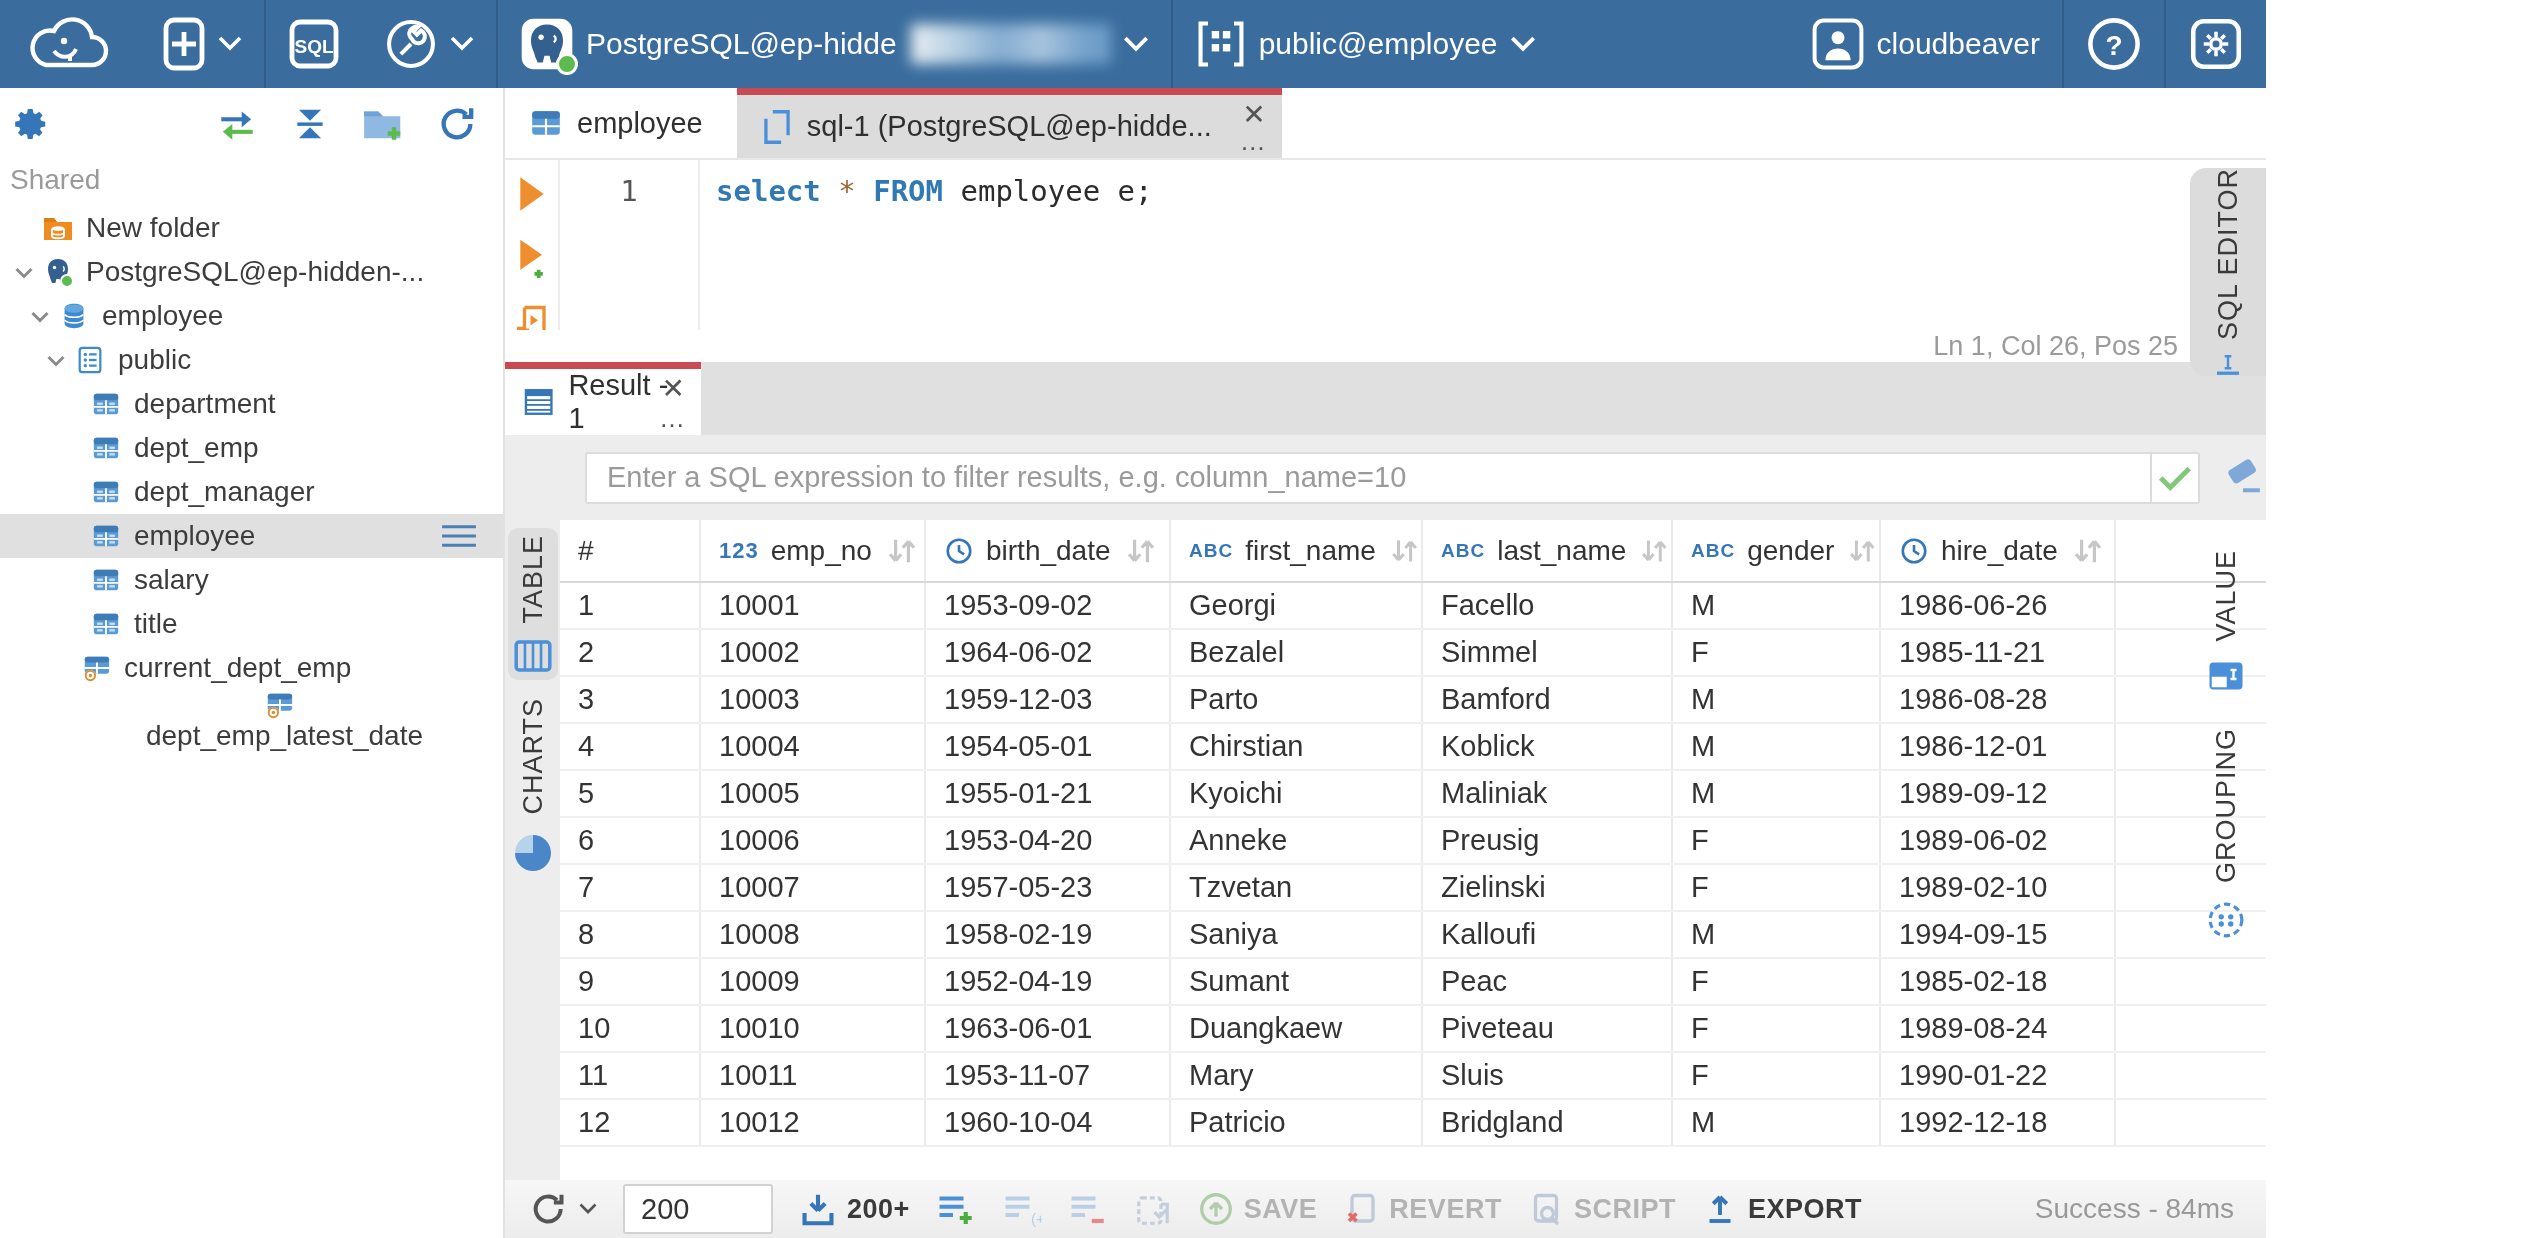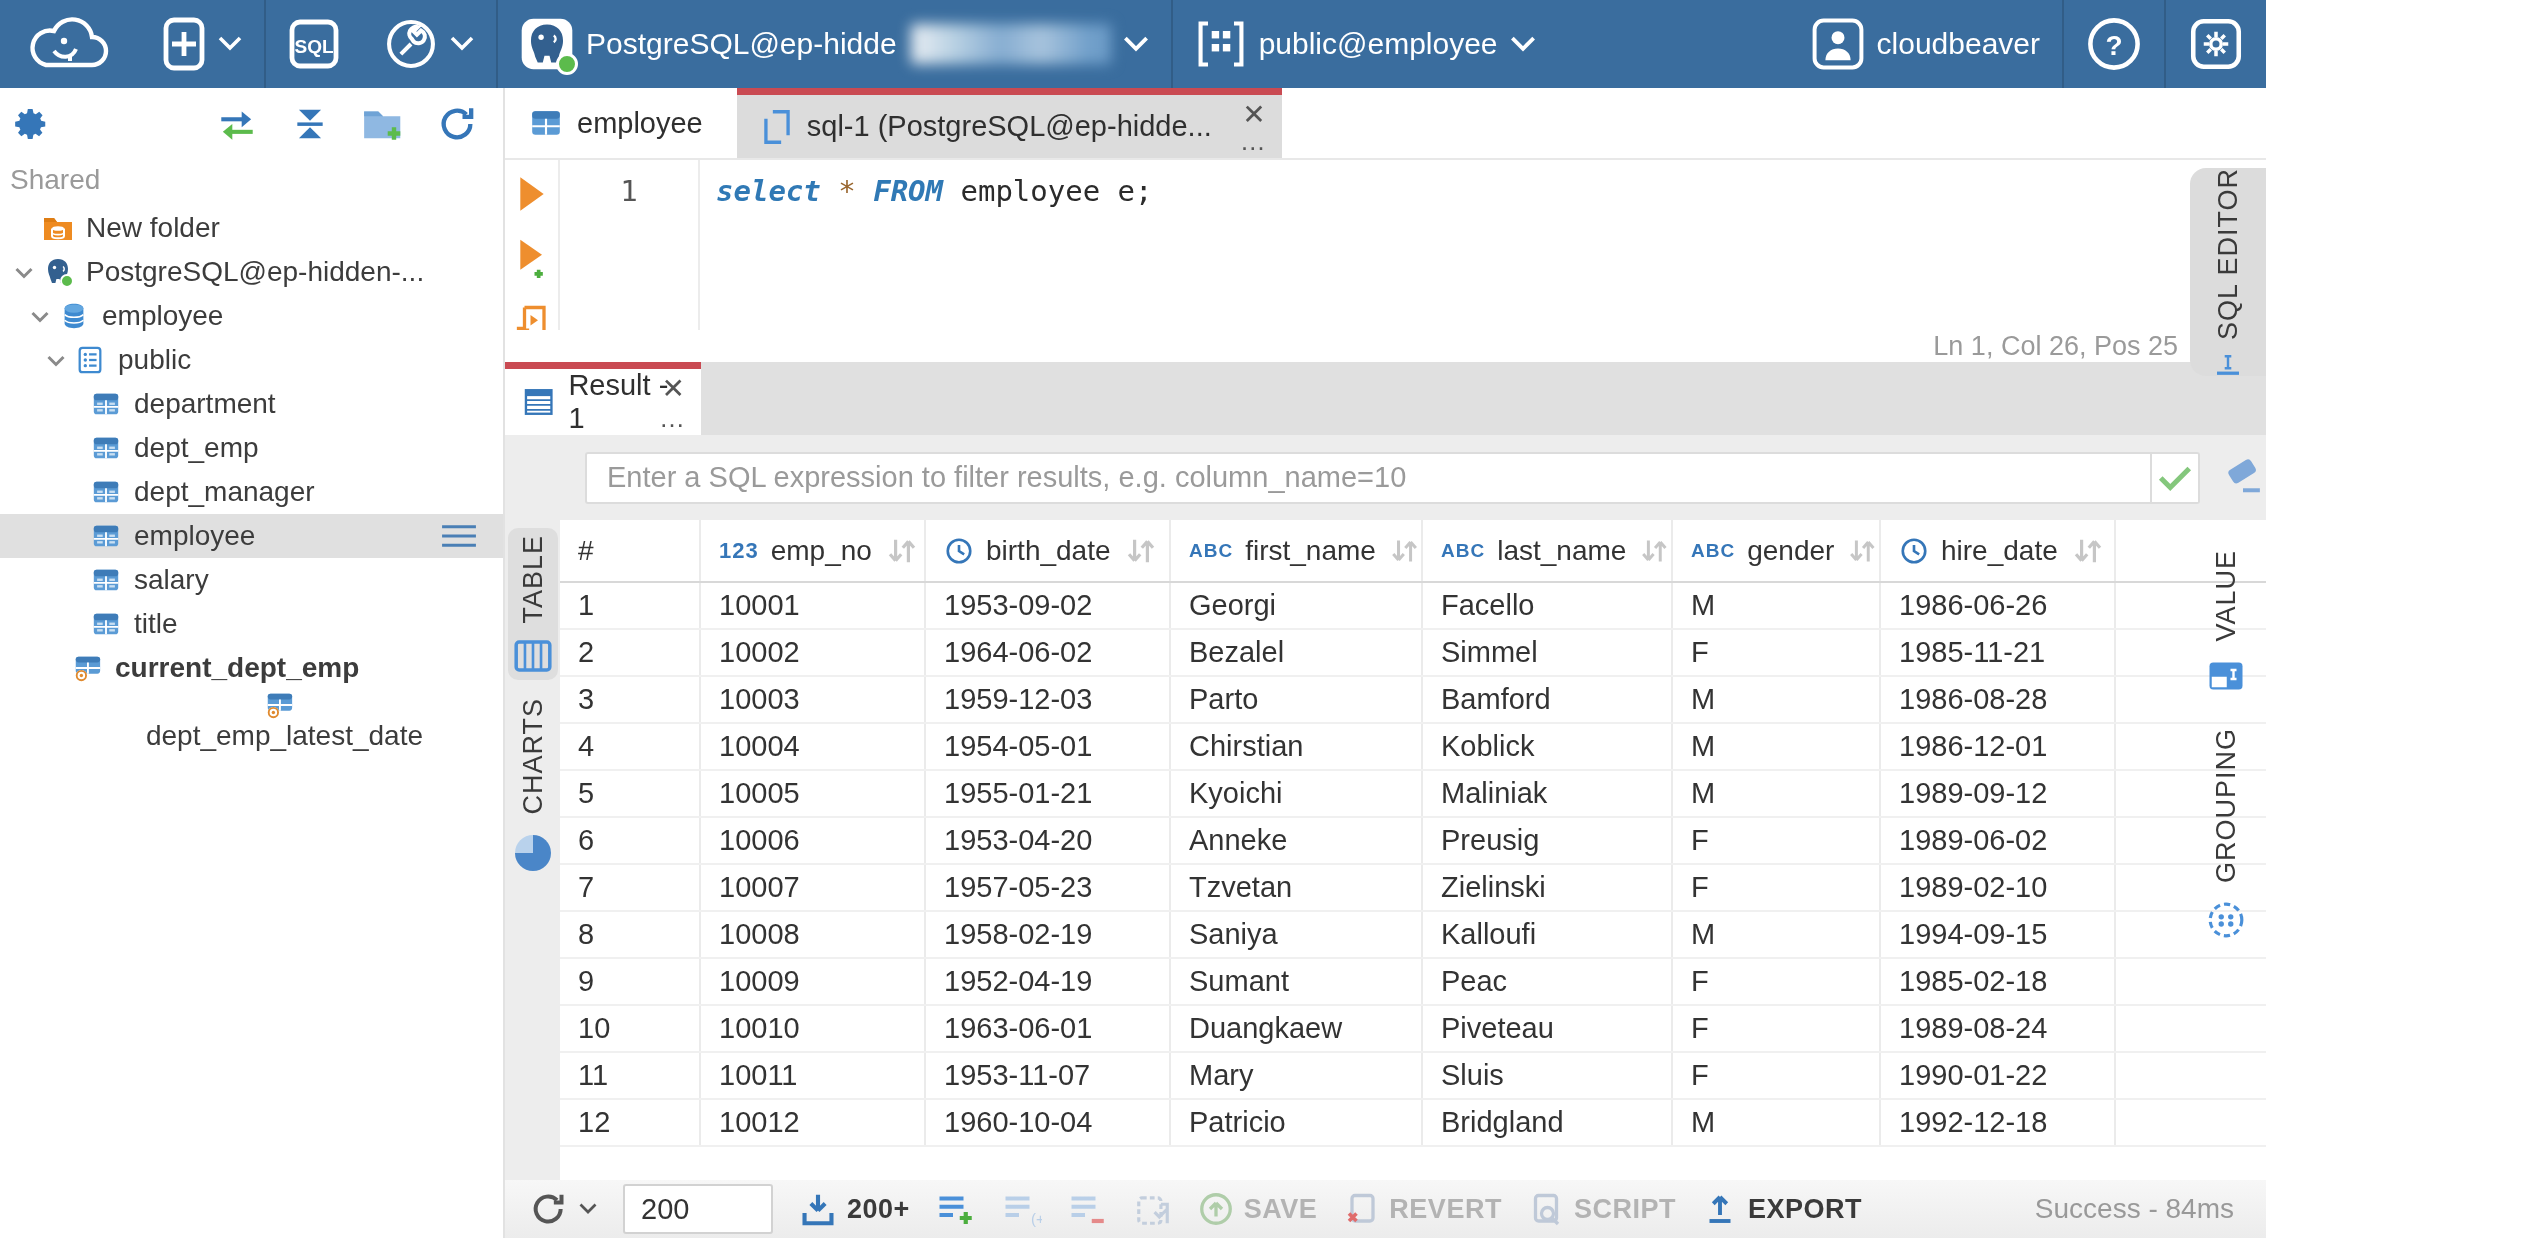--- a/index.html
+++ b/index.html
@@ -38,21 +38,21 @@
   .etab{display:flex;align-items:center;gap:14px;padding:0 24px;font-size:29px;color:#2f2f2f;position:relative;cursor:pointer;}
   .etab.active{background:#dcdcdc;border-top:7px solid #C94A52;padding-right:70px;margin-left:10px;}
   .tab-close{position:absolute;right:16px;top:6px;font-size:28px;color:#555;line-height:1;cursor:pointer;}
   .tab-dots{position:absolute;right:14px;bottom:4px;color:#555;font-size:26px;letter-spacing:2px;line-height:1;cursor:pointer;}
 
   .editor-wrap{height:170px;flex:none;display:flex;background:#fff;}
   .exec-gutter{width:55px;flex:none;border-right:2px solid #ececec;display:flex;flex-direction:column;align-items:center;padding-top:14px;gap:24px;}
   .exec-btn{cursor:pointer;display:flex;}
   .line-gutter{width:140px;flex:none;border-right:2px solid #ececec;font-family:"DejaVu Sans Mono",monospace;font-size:29px;color:#555;padding-top:14px;text-align:center;}
   .code-area{flex:1;padding:14px 0 0 16px;font-family:"DejaVu Sans Mono",monospace;font-size:29px;color:#2b2b2b;white-space:pre;}
-  .tok-kw{color:#3079B5;font-weight:bold;font-style:italic;}
+  .tok-kw{color:#3079B5;font-weight:bold;}
   .tok-op{color:#99662e;}
   .editor-status{height:32px;flex:none;display:flex;justify-content:flex-end;align-items:center;padding-right:88px;color:#9a9a9a;font-size:27px;background:#fff;}
 
   .result-tabs{height:73px;flex:none;background:#e0e0e0;display:flex;align-items:stretch;}
   .rtab{width:196px;background:#fff;border-top:7px solid #C94A52;display:flex;align-items:center;gap:14px;padding:0 18px;font-size:29px;color:#2f2f2f;position:relative;cursor:pointer;}
 
   .result-body{flex:1;position:relative;background:#ededed;min-height:0;}
   .filter-bar{position:absolute;top:0;left:0;right:0;height:85px;display:flex;align-items:center;padding-left:80px;}
   .filter-input{width:1717px;height:52px;background:#fff;border:2px solid #dcdcdc;border-radius:3px 0 0 3px;font-size:29px;color:#333;padding:0 20px;outline:none;font-family:"Liberation Sans",sans-serif;}
   .filter-input::placeholder{color:#9a9a9a;}
@@ -381,21 +381,21 @@
                 <rect x="3" y="5" width="26" height="7" rx="3" fill="#3E7CB8"></rect>
                 <path d="M16 12v15M3 19h26" stroke="#fff" stroke-width="2"></path>
                 <rect x="6.5" y="14.5" width="6" height="2.5" fill="#C9DFF2"></rect>
                 <rect x="19.5" y="14.5" width="6" height="2.5" fill="#C9DFF2"></rect>
                 <rect x="6.5" y="21.5" width="6" height="2.5" fill="#C9DFF2"></rect>
                 <rect x="19.5" y="21.5" width="6" height="2.5" fill="#C9DFF2"></rect>
               </svg>
             </span>
             <span class="ti-label">title</span>
           </div>
-          <div class="tree-item" style="padding-left: 35px; font-weight: bold;">
+          <div class="tree-item" style="padding-left: 44px;">
             <span class="ti-chev"></span>
             <span class="ti-icon">
               <svg width="30" height="30" viewBox="0 0 32 32">
                 <rect x="4" y="4" width="26" height="18" rx="3" fill="#5B9BD5"></rect>
                 <rect x="4" y="4" width="26" height="6" rx="3" fill="#3E7CB8"></rect>
                 <path d="M17 10v12M4 16h26" stroke="#fff" stroke-width="2"></path>
                 <circle cx="10" cy="24" r="6" fill="#fff"></circle>
                 <circle cx="10" cy="24" r="5" fill="none" stroke="#E08A2E" stroke-width="2"></circle>
                 <circle cx="10" cy="24" r="1.8" fill="#E08A2E"></circle>
               </svg>

